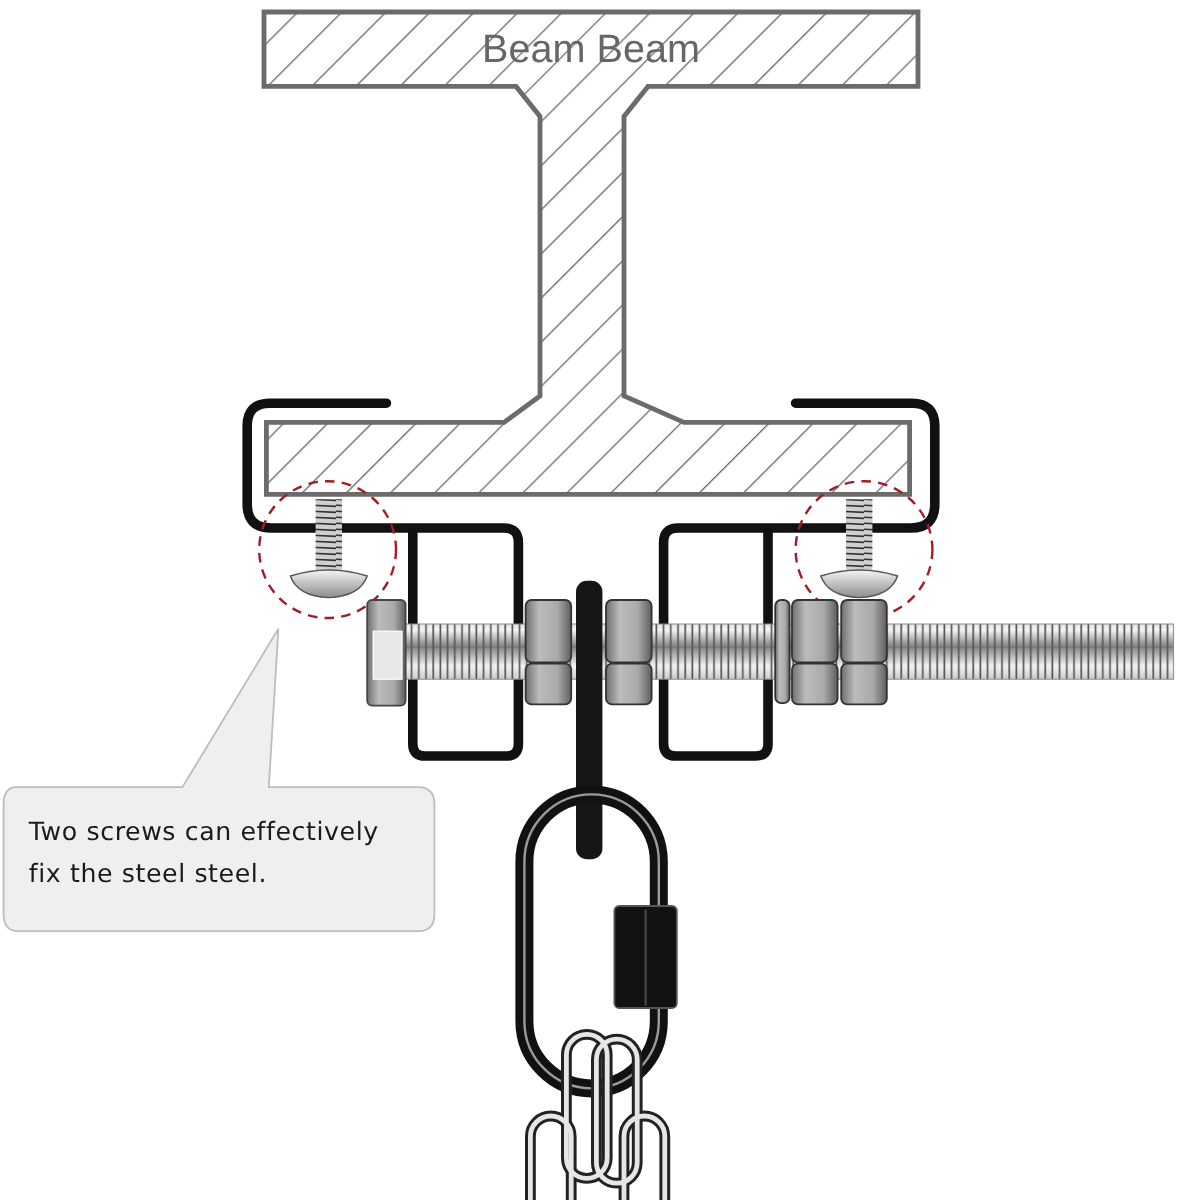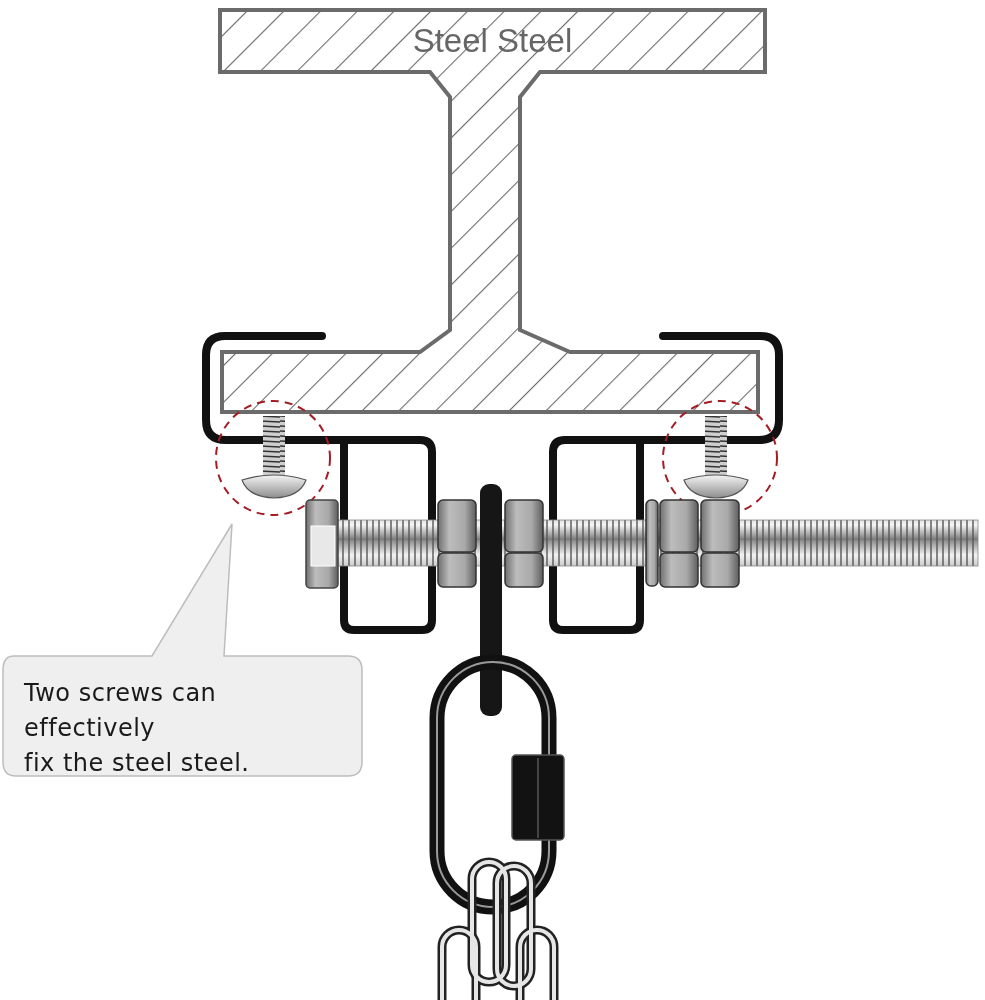--- a/index.html
+++ b/index.html
@@ -7,21 +7,21 @@
     #stage { position: absolute; left: 0; top: 0; width: 985px; height: 1000px; }
     .beam-label {
       position: absolute; left: 220px; top: 14px; width: 545px; height: 54px;
       display: flex; align-items: center; justify-content: center;
       font-family: "Liberation Sans", sans-serif; font-size: 33px; color: #666666;
       pointer-events: none;
     }
     .beam-label span { background: rgba(255,255,255,0.0); padding: 0 4px; }
     .callout-text {
       position: absolute; left: 24px; top: 676px; width: 330px;
-      font-family: "DejaVu Sans", sans-serif; font-size: 24px; line-height: 35px;
+      font-family: "DejaVu Sans", sans-serif; font-size: 21px; line-height: 35px;
       color: #1a1a1a; letter-spacing: 0.5px;
     }
   </style>
 </head>
 <body>
 
 <div id="stage">
   <svg width="985" height="1000" viewBox="0 0 985 1000" xmlns="http://www.w3.org/2000/svg">
     <defs>
       <pattern id="hatch" patternUnits="userSpaceOnUse" width="26" height="26" patternTransform="rotate(45)">
@@ -124,20 +124,20 @@
       <rect x="442" y="930" width="34" height="110" rx="17"></rect>
       <rect x="520" y="930" width="34" height="110" rx="17"></rect>
     </g>
 
     <g>
       <path d="M14,656 H152 L232,524 L224,656 H348 Q362,656 362,670 V762 Q362,776 348,776 H16 Q3,776 3,762 V670 Q3,656 14,656 Z" fill="#efefef" stroke="#bdbdbd" stroke-width="1.5"></path>
     </g>
   </svg>
 
   <div class="beam-label">
-    <span>Steel Steel</span>
+    <span>Beam Beam</span>
   </div>
 
   <div class="callout-text">
     <div>Two screws can effectively</div>
     <div>fix the steel steel.</div>
   </div>
 </div>
 
 </body></html>

